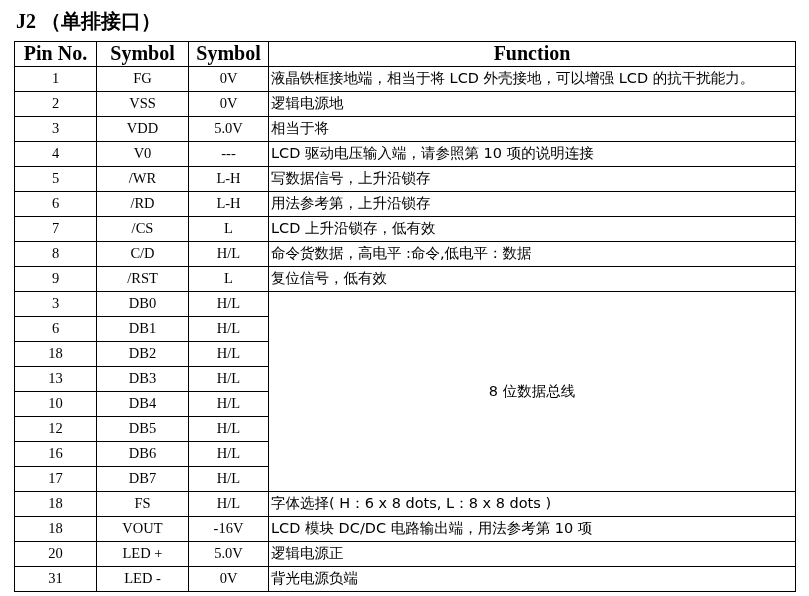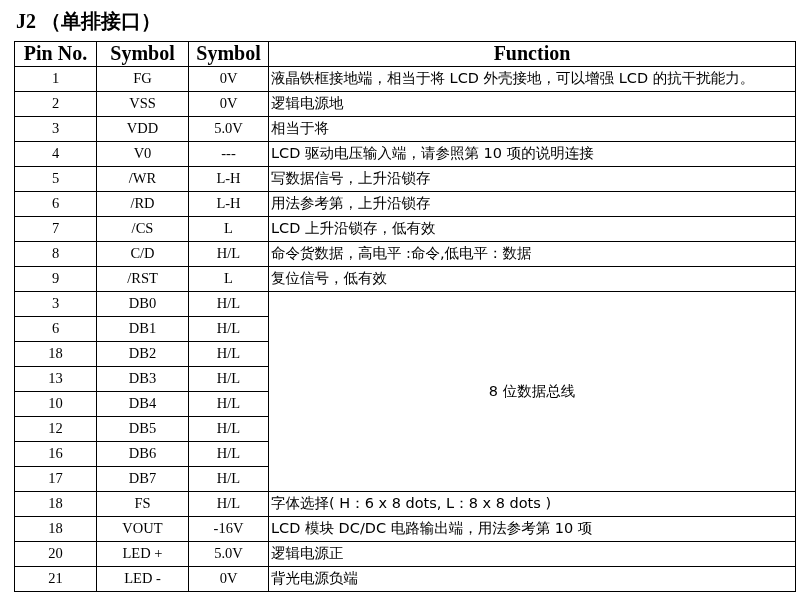--- a/index.html
+++ b/index.html
@@ -221,21 +221,21 @@
       </tr>
 
       <tr>
         <td class="pin">20</td>
         <td class="sym">LED +</td>
         <td class="lvl">5.0V</td>
         <td class="fun cjk">逻辑电源正</td>
       </tr>
 
       <tr>
-        <td class="pin">21</td>
+        <td class="pin">31</td>
         <td class="sym">LED -</td>
         <td class="lvl">0V</td>
         <td class="fun cjk">背光电源负端</td>
       </tr>
 
     </tbody>
   </table>
 
 </div>
 

